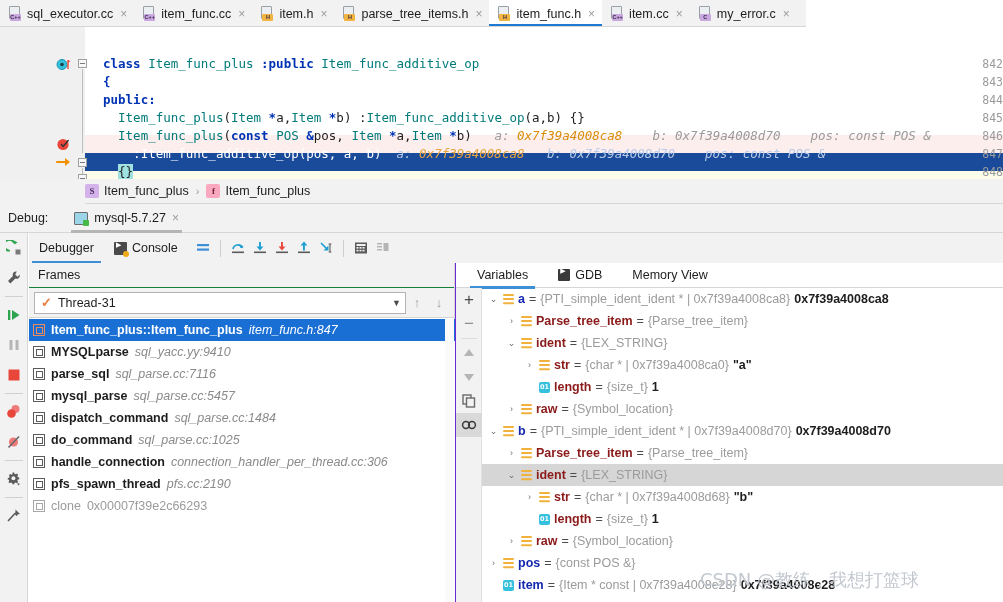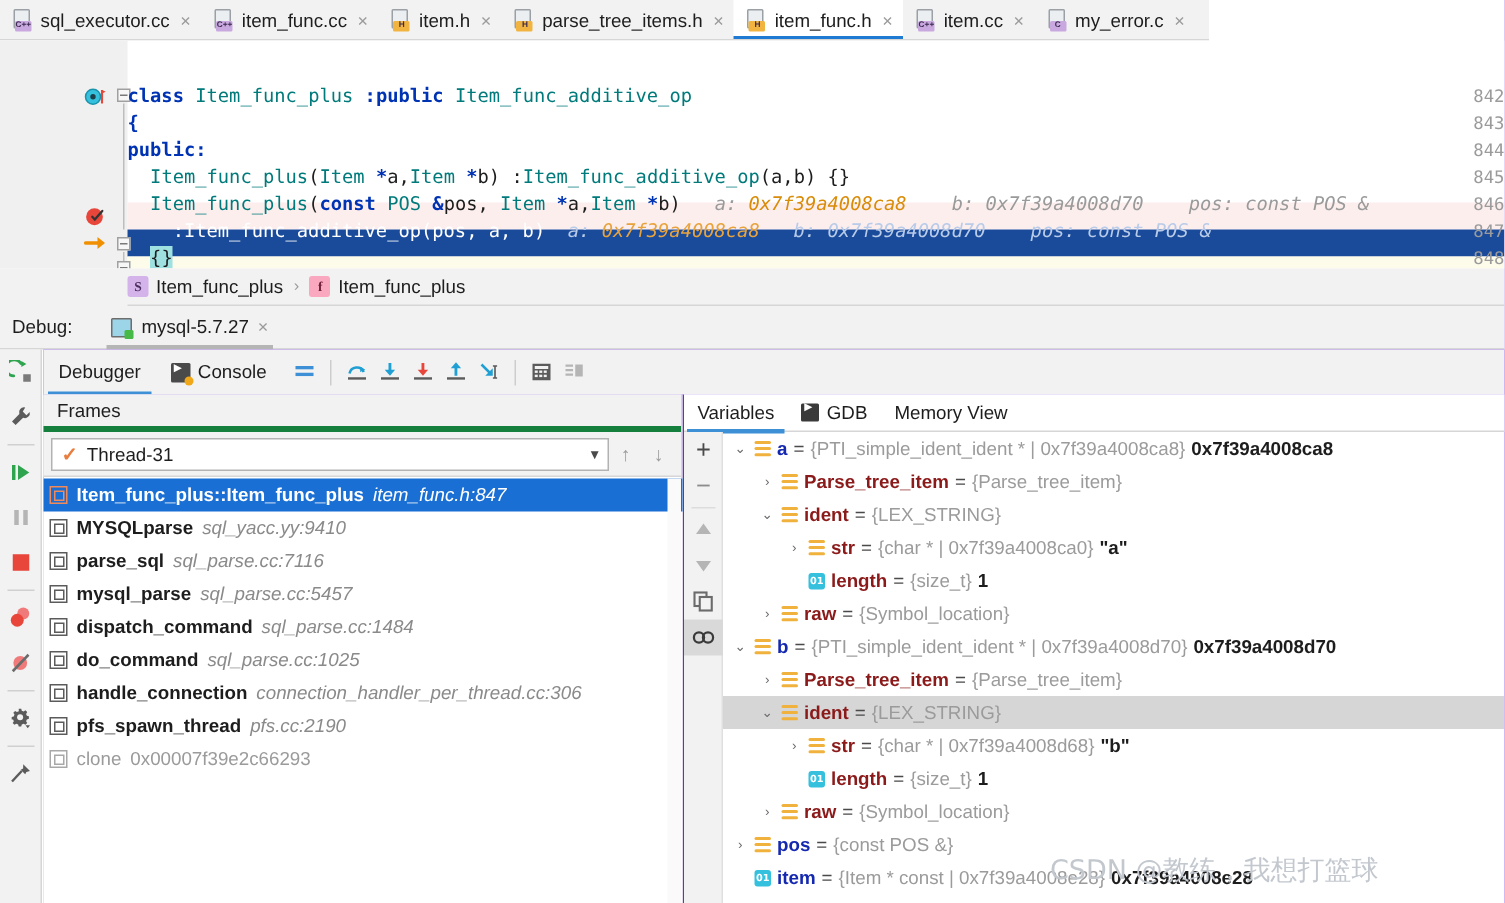--- a/index.html
+++ b/index.html
@@ -76,21 +76,21 @@
     background: #f0f0f0;
   }
   .lnum {
     position: absolute; right: 0; width: 28px;
     text-align: right;
     font-family: "DejaVu Sans Mono", monospace;
     font-size: 11.5px; color: #9b9b9b;
     height: 18px; line-height: 18px;
   }
   .codeline {
-    position: absolute; left: 85px; height: 18px; line-height: 18px;
+    position: absolute; left: 103px; height: 18px; line-height: 18px;
     font-family: "DejaVu Sans Mono", monospace;
     font-size: 12.5px;
     white-space: pre;
     color: #1d1d1d;
   }
   .rowbg { position: absolute; left: 85px; width: 918px; height: 18px; }
   .rowbg.exec { background: #fdeeee; }
   .rowbg.cur  { background: #1a4b9b; }
   .rowbg.last { background: #fdfcea; }
   .kw  { color: #0033b3; font-weight: bold; }
@@ -207,21 +207,21 @@
   .tbtn { width: 22px; height: 22px; display:flex; align-items:center; justify-content:center; }
 
   
   .frames {
     position: absolute; left: 0; top: 30px; width: 426px; height: 339px;
     border-right: 1px solid #d6d6d6;
     background: #ffffff;
   }
   .frames-hdr {
     height: 25px; background: #f2f2f2;
-    border-bottom: 4px solid #15803d;
+    border-bottom: 1px solid #15803d;
     display: flex; align-items: center; padding-left: 9px;
     font-size: 12.5px;
   }
   .thread-row {
     height: 30px; display: flex; align-items: center;
     padding: 0 4px 0 5px; background: #f2f2f2;
     border-bottom: 1px solid #d6d6d6;
   }
   .combo {
     flex: 1; height: 22px; background: #ffffff;
@@ -266,21 +266,21 @@
   .varpanel {
     position: absolute; left: 427px; top: 30px; width: 547px; height: 339px;
     background: #ffffff;
   }
   .vartabs {
     height: 25px; background: #ffffff; display: flex; align-items: center;
     border-bottom: 1px solid #d6d6d6;
   }
   .vartab {
     height: 25px; display: flex; align-items: center; gap: 5px;
-    padding: 0 9px; font-size: 12.5px; position: relative;
+    padding: 0 9px; font-size: 12.5px; position: relative; margin-left: 12px;
   }
   .vartab.active::after {
     content: ""; position: absolute; left: 2px; right: 2px; bottom: -1px;
     height: 2.5px; background: #3d8fd6;
   }
   .gdb-ico {
     width: 12px; height: 12px; background: #3a3a3a; border-radius: 1px;
     position: relative;
   }
   .gdb-ico::after {

